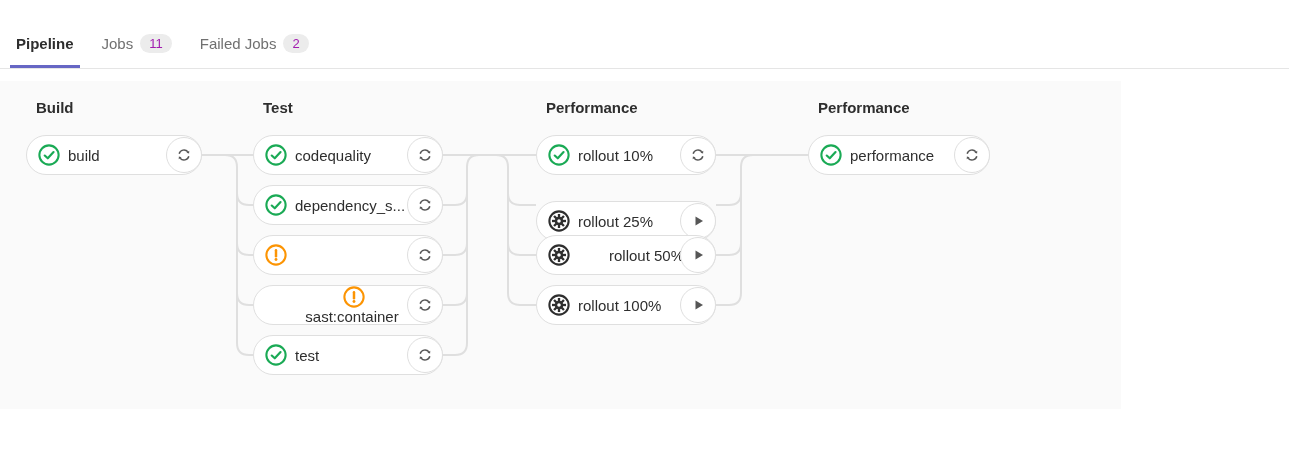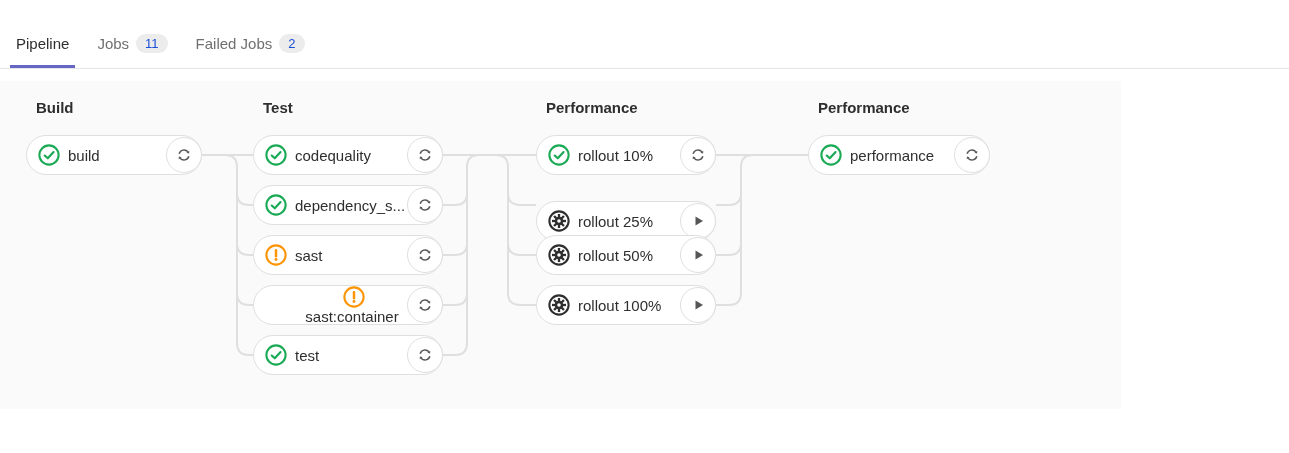--- a/index.html
+++ b/index.html
@@ -18,26 +18,26 @@
     position:absolute;top:0;left:0;right:0;height:69px;
     display:flex;align-items:flex-end;padding-left:10px;
     border-bottom:1px solid #e5e5e5;background:#fff;box-sizing:border-box;
   }
   .tab{
     display:flex;align-items:center;height:49px;box-sizing:border-box;
     padding:0 6px;margin-right:16px;font-size:15px;color:#707070;
     cursor:pointer;text-decoration:none;white-space:nowrap;
   }
   .tab.active{
-    color:#2e2e2e;font-weight:400;
+    color:#2e2e2e;font-weight:700;
     border-bottom:3px solid #6666c4;padding-top:3px;
   }
   .badge{
     display:inline-block;margin-left:7px;padding:2px 9px;
-    background:#ececec;color:#1d4ed8;border-radius:10px;
+    background:#ececec;color:#a21caf;border-radius:10px;
     font-size:13px;font-weight:400;line-height:15px;
   }
   
   .graph{
     position:absolute;top:81px;left:0;width:1121px;height:328px;
     background:#fafafa;
   }
   .connectors{position:absolute;top:0;left:0;pointer-events:none;}
   .stage-title{
     position:absolute;top:18px;margin:0;font-size:15px;font-weight:700;
@@ -163,21 +163,20 @@
         </button>
       </div>
       <div class="job" style="left: 253px; top: 154px; width: 190px;">
         <span class="status-icon">
           <svg width="22" height="22" viewBox="0 0 16 16">
             <circle cx="8" cy="8" r="7" fill="#fff" stroke="#fc9403" stroke-width="1.5"></circle>
             <path d="M8 4.6 L8 8.9" stroke="#fc9403" stroke-width="1.8" stroke-linecap="round"></path>
               <circle cx="8" cy="11.3" r="1.05" fill="#fc9403"></circle>
           </svg>
         </span>
-        <span class="job-label">sast</span>
         <button class="action-btn">
           <svg width="16" height="16" viewBox="0 0 16 16">
       <path d="M3.17 6.71 A5 5 0 0 1 11.83 4.79" fill="none" stroke="#565656" stroke-width="1.5"></path>
       <polygon points="13.3,3.75 10.35,5.8 13.1,6.6" fill="#565656"></polygon>
       <path d="M12.83 9.29 A5 5 0 0 1 4.17 11.21" fill="none" stroke="#565656" stroke-width="1.5"></path>
       <polygon points="2.7,12.25 5.65,10.2 2.9,9.4" fill="#565656"></polygon>
           </svg>
         </button>
       </div>
       <div class="job" style="left: 253px; top: 204px; width: 190px; flex-direction: column;">
@@ -247,21 +246,21 @@
               <circle cx="8" cy="8" r="1.3" fill="#fff"></circle>
           </svg>
         </span>
         <span class="job-label">rollout 25%</span>
         <button class="action-btn">
           <svg width="16" height="16" viewBox="0 0 16 16">
             <polygon points="5.5,3.5 13,8 5.5,12.5" fill="#565656"></polygon>
           </svg>
         </button>
       </div>
-      <div class="job" style="left: 536px; top: 154px; width: 180px;">
+      <div class="job" style="left: 536px; top: 154px; width: 180px; text-align: center;">
         <span class="status-icon">
           <svg width="22" height="22" viewBox="0 0 16 16">
             <circle cx="8" cy="8" r="7" fill="#fff" stroke="#2e2e2e" stroke-width="1.5"></circle>
             <g fill="#2e2e2e">
                 <rect x="7.15" y="2.9" width="1.7" height="10.2"></rect>
                 <rect x="7.15" y="2.9" width="1.7" height="10.2" transform="rotate(45 8 8)"></rect>
                 <rect x="7.15" y="2.9" width="1.7" height="10.2" transform="rotate(90 8 8)"></rect>
                 <rect x="7.15" y="2.9" width="1.7" height="10.2" transform="rotate(135 8 8)"></rect>
                 <circle cx="8" cy="8" r="3.1"></circle>
               </g>

